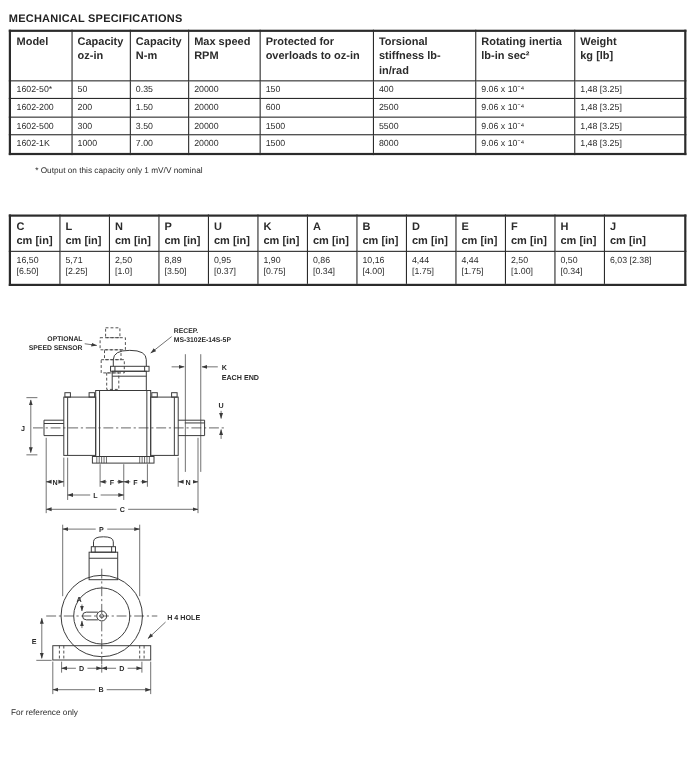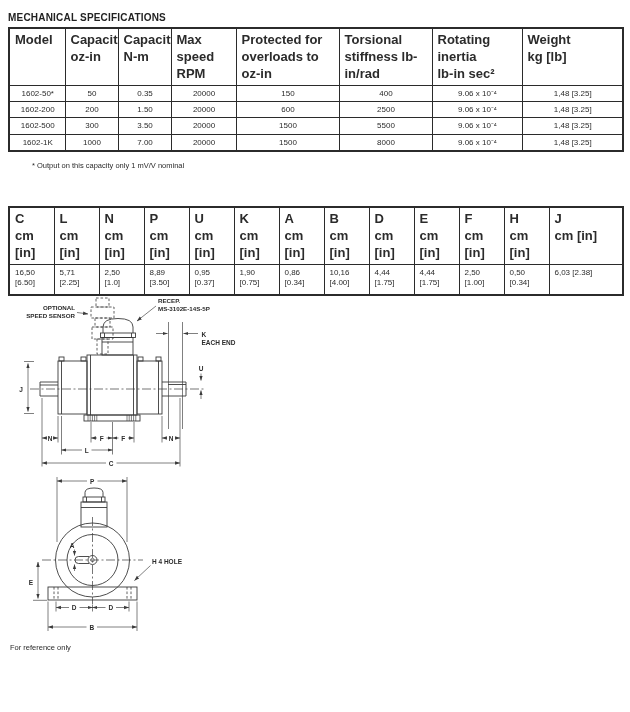--- a/index.html
+++ b/index.html
@@ -22,22 +22,22 @@
     border: 2px solid #2b2b2b;
   }
   th, td {
     border: 1px solid #2b2b2b;
     font-size: 8px; line-height: 1.3;
     padding: 3px 4px 2px 5px;
     text-align: left; vertical-align: top;
     white-space: pre-line;
     overflow: hidden;
   }
-  th { font-weight: bold; height: 29px; font-size: 13px; margin-left: 27px; }
-  .spec-table td { height: 16px; text-align: center; }
+  th { font-weight: bold; height: 29px; font-size: 10px; margin-left: 27px; }
+  .spec-table td { height: 16px; }
   .mount-table td { height: 31px; }
 
   .footnote { font-size: 7.5px; margin-top: 9px; color: #2b2b2b; margin-left: 24px; }
   .gap { height: 36px; }
 
   .drawing {
     position: absolute; top: 0; left: 0;
     width: 630px; height: 712px;
     z-index: 2; pointer-events: none;
   }

